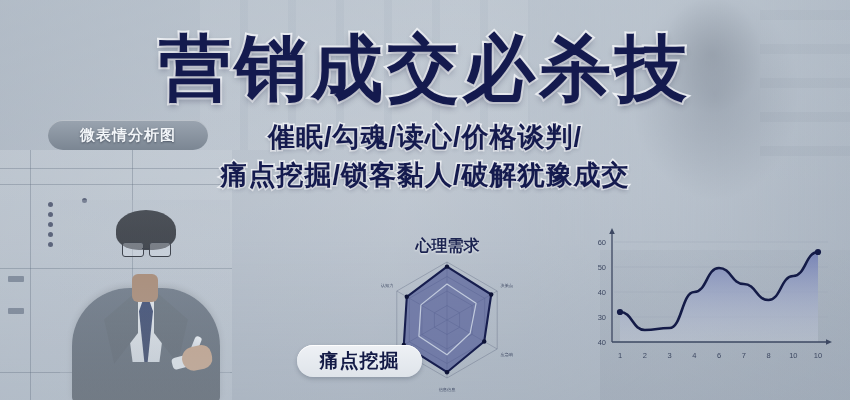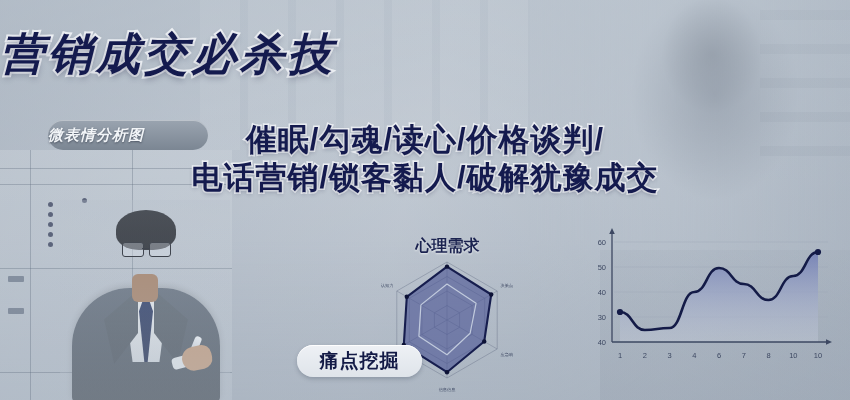--- a/index.html
+++ b/index.html
@@ -134,47 +134,45 @@
     position:absolute;left:112px;top:156px;width:20px;height:12px;
     background:#dfe5ea;border-radius:4px;transform:rotate(-14deg);
   }
   .p-fade{
     position:absolute;inset:0;
     background:linear-gradient(180deg,rgba(183,192,203,.30) 0%,rgba(183,192,203,.10) 30%,rgba(183,192,203,.35) 100%);
   }
 
   
   .pill{
-    position:absolute;display:flex;align-items:center;justify-content:flex-start;
+    position:absolute;display:flex;align-items:center;justify-content:center;
     border-radius:999px;
-    font-style:italic;
   }
   .badge-micro{
     left:48px;top:120px;width:160px;height:30px;
     background:linear-gradient(180deg,rgba(150,160,172,.88),rgba(118,129,142,.92));
     box-shadow:inset 0 1px 0 rgba(255,255,255,.35);
   }
   .badge-micro span{
     font-size:15px;font-weight:bold;color:#f2f5f8;letter-spacing:1px;
     text-shadow:0 1px 2px rgba(30,36,52,.55);
   }
 
   
   .headline{
-    position:absolute;left:0;right:0;top:32px;
-    font-size:44px;font-weight:bold;line-height:1;
+    position:absolute;left:0;right:0;top:32px;text-align:center;
+    font-size:72px;font-weight:bold;line-height:1;
     color:#141a4e;letter-spacing:4px;
     -webkit-text-stroke:4px #eef1f5;
     paint-order:stroke fill;
     text-shadow:0 3px 6px rgba(25,30,60,.35);
-    font-style:italic;
   }
   .sub{
     position:absolute;left:0;right:0;text-align:center;
-    font-size:31px;font-weight:bold;color:#141a4e;letter-spacing:1px;
+    font-size:27px;font-weight:bold;color:#141a4e;letter-spacing:1px;
     -webkit-text-stroke:3px #eef1f5;paint-order:stroke fill;
     text-shadow:0 2px 4px rgba(25,30,60,.30);
   }
   .sub1{top:119px;}
   .sub2{top:157px;}
 
   
   .radar{position:absolute;left:330px;top:200px;width:235px;height:160px;margin-top:36px;}
   .radar-title{
     position:absolute;left:0;right:0;top:0;text-align:center;
@@ -256,21 +254,21 @@
     <div class="p-hand"></div>
     <div class="p-fade"></div>
   </div>
 
   <div class="pill badge-micro">
     <span>微表情分析图</span>
   </div>
 
   <div class="headline">营销成交必杀技</div>
   <div class="sub sub1">催眠/勾魂/读心/价格谈判/</div>
-  <div class="sub sub2">电话营销/锁客黏人/破解犹豫成交</div>
+  <div class="sub sub2">痛点挖掘/锁客黏人/破解犹豫成交</div>
 
   <div class="radar">
     <div class="radar-title">心理需求</div>
     <svg width="235" height="142" viewBox="0 0 235 142">
       <g id="radar-grid" stroke="#6b768c" fill="none" stroke-width="0.6" opacity="0.75">
           <polygon points="117.0,51.5 129.6,58.8 129.6,73.3 117.0,80.5 104.4,73.3 104.4,58.8" fill="none"></polygon>
           <polygon points="117.0,37.0 142.1,51.5 142.1,80.5 117.0,95.0 91.9,80.5 91.9,51.5" fill="none"></polygon>
           <polygon points="117.0,22.5 154.7,44.3 154.7,87.8 117.0,109.5 79.3,87.8 79.3,44.3" fill="none"></polygon>
           <polygon points="117.0,8.0 167.2,37.0 167.2,95.0 117.0,124.0 66.8,95.0 66.8,37.0" fill="none"></polygon>
         </g>

